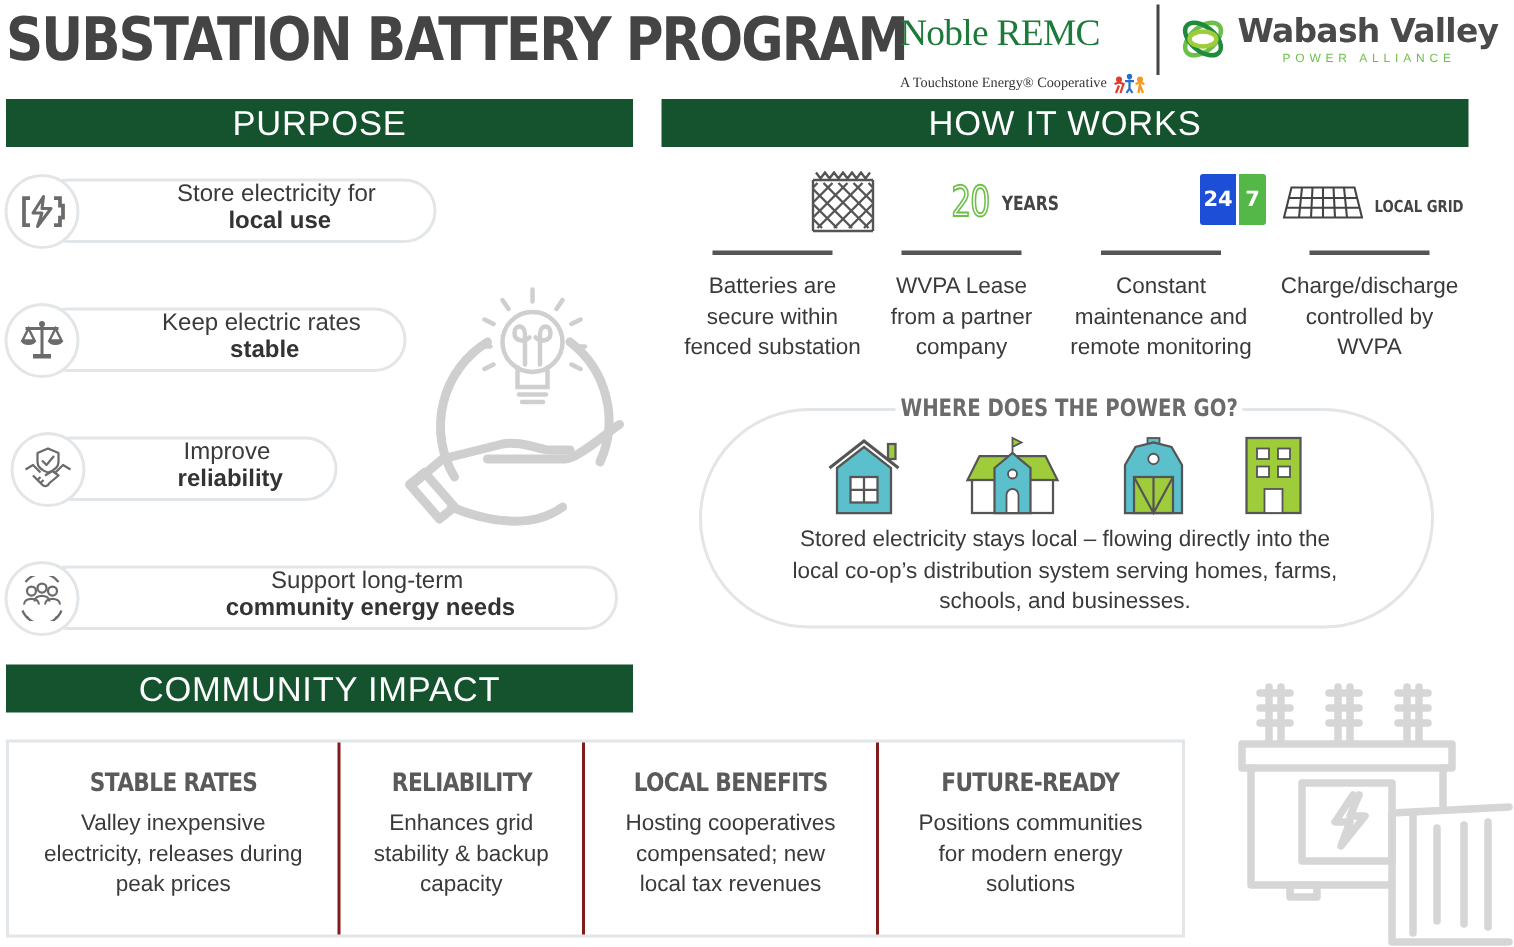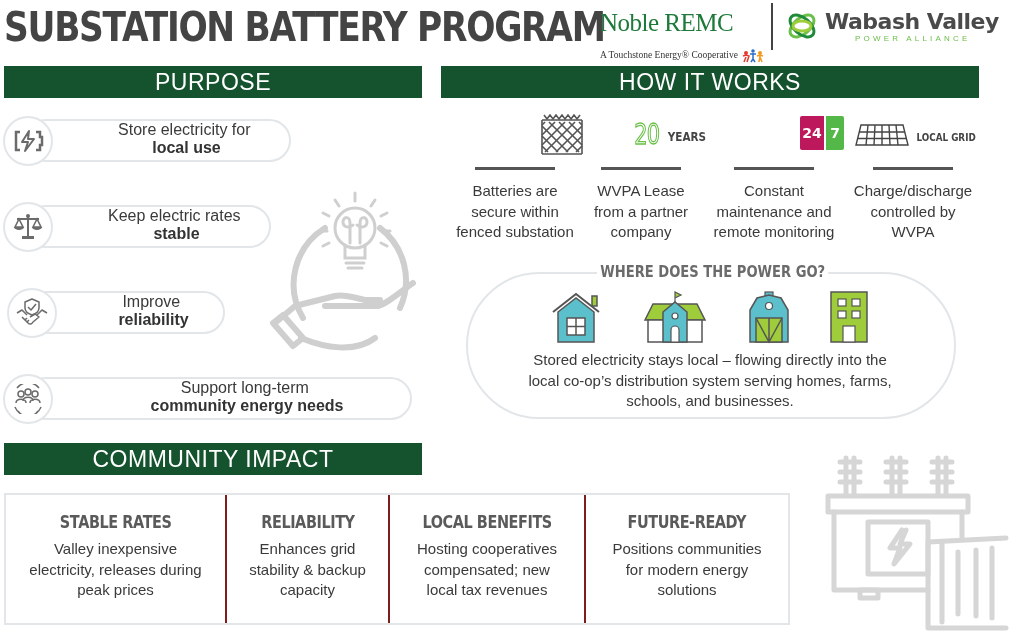--- a/index.html
+++ b/index.html
@@ -183,21 +183,21 @@
   <div class="hiw-text">
     <div>WVPA Lease</div>
       <div>from a partner</div>
       <div>company</div>
   </div>
 </div>
 
 <div class="hiw-col" style="left:704px;top:110px;">
   <div class="hiw-icon">
     <div style="display:flex;gap:2px;margin-bottom:5px;">
-      <div style="background:#be185d;color:#fff;font-family:'DejaVu Sans',sans-serif;font-weight:bold;font-size:14px;width:24px;height:34px;line-height:34px;text-align:center;border-radius:2px 0 0 2px;">24</div>
+      <div style="background:#1d4ed8;color:#fff;font-family:'DejaVu Sans',sans-serif;font-weight:bold;font-size:14px;width:24px;height:34px;line-height:34px;text-align:center;border-radius:2px 0 0 2px;">24</div>
       <div style="background:#53b848;color:#fff;font-family:'DejaVu Sans',sans-serif;font-weight:bold;font-size:14px;width:18px;height:34px;line-height:34px;text-align:center;border-radius:0 2px 2px 0;">7</div>
     </div>
   </div>
   <div class="hiw-rule"></div>
   <div class="hiw-text">
     <div>Constant</div>
       <div>maintenance and</div>
       <div>remote monitoring</div>
   </div>
 </div>

